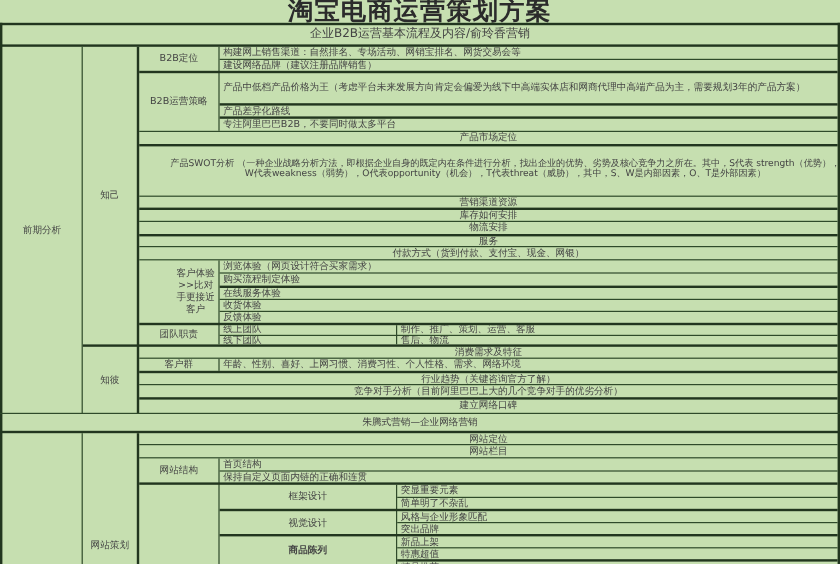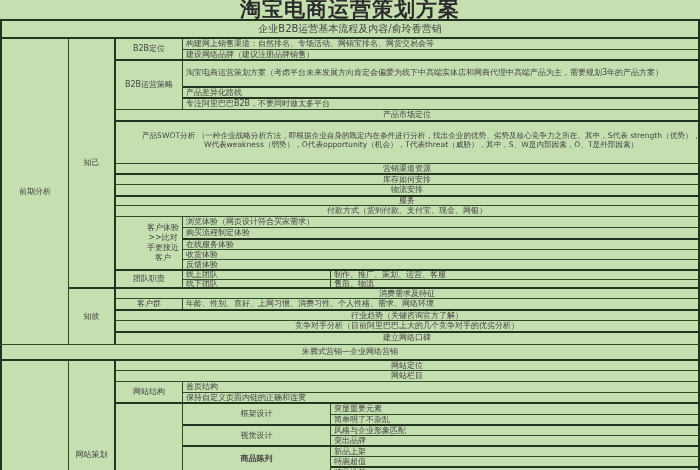--- a/index.html
+++ b/index.html
@@ -44,21 +44,21 @@
 <div class="hthick" style="left:69px;top:287px;width:629px;"></div>
 
 <div class="vline" style="left:182px;top:39px;height:70px;"></div>
 <div class="cell c" style="left:116px;top:39px;width:66px;height:20px;">B2B定位</div>
 <div class="cell l" style="left:183px;top:39px;width:515px;height:10px;">构建网上销售渠道：自然排名、专场活动、网销宝排名、网货交易会等</div>
 <div class="hline" style="left:183px;top:49px;width:515px;"></div>
 <div class="cell l" style="left:183px;top:50px;width:515px;height:9px;">建设网络品牌（建议注册品牌销售）</div>
 <div class="hthick" style="left:116px;top:59px;width:582px;"></div>
 
 <div class="cell c" style="left:116px;top:61px;width:66px;height:48px;">B2B运营策略</div>
-<div class="cell l" style="left:183px;top:61px;width:515px;height:24px;">淘宝电商运营策划方案（考虑平台未来发展方向肯定会偏爱为线下中高端实体店和网商代理中高端产品为主，需要规划3年的产品方案）</div>
+<div class="cell l" style="left:183px;top:61px;width:515px;height:24px;">产品中低档产品价格为王（考虑平台未来发展方向肯定会偏爱为线下中高端实体店和网商代理中高端产品为主，需要规划3年的产品方案）</div>
 <div class="hthick" style="left:183px;top:86px;width:515px;"></div>
 <div class="cell l" style="left:183px;top:88px;width:515px;height:10px;">产品差异化路线</div>
 <div class="hthick" style="left:183px;top:97px;width:515px;"></div>
 <div class="cell l" style="left:183px;top:99px;width:515px;height:10px;">专注阿里巴巴B2B，不要同时做太多平台</div>
 <div class="hline" style="left:116px;top:109px;width:582px;"></div>
 
 <div class="cell c" style="left:116px;top:110px;width:582px;height:10px;">产品市场定位</div>
 <div class="hthick" style="left:116px;top:120px;width:582px;"></div>
 
 <div class="cell c wrap" style="left:116px;top:122px;width:582px;height:36px;flex-direction:column;justify-content:center;">

